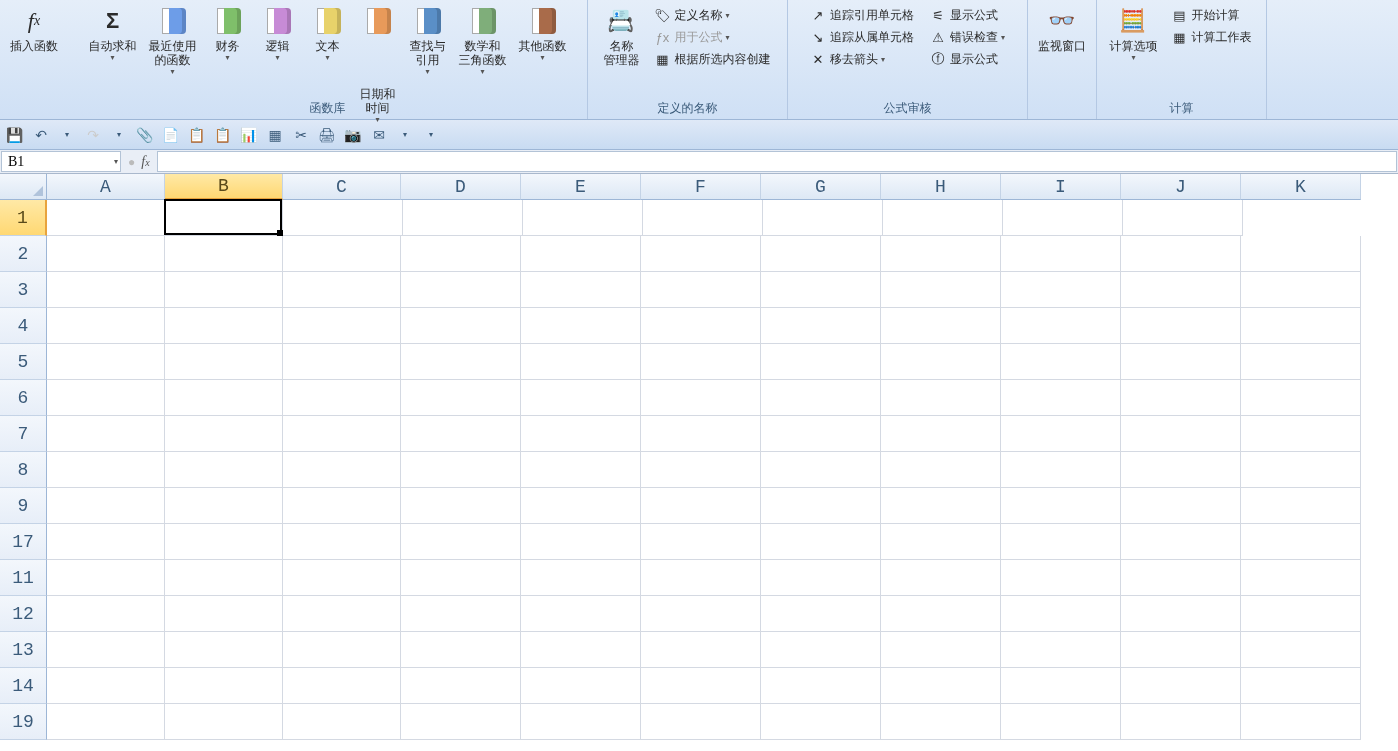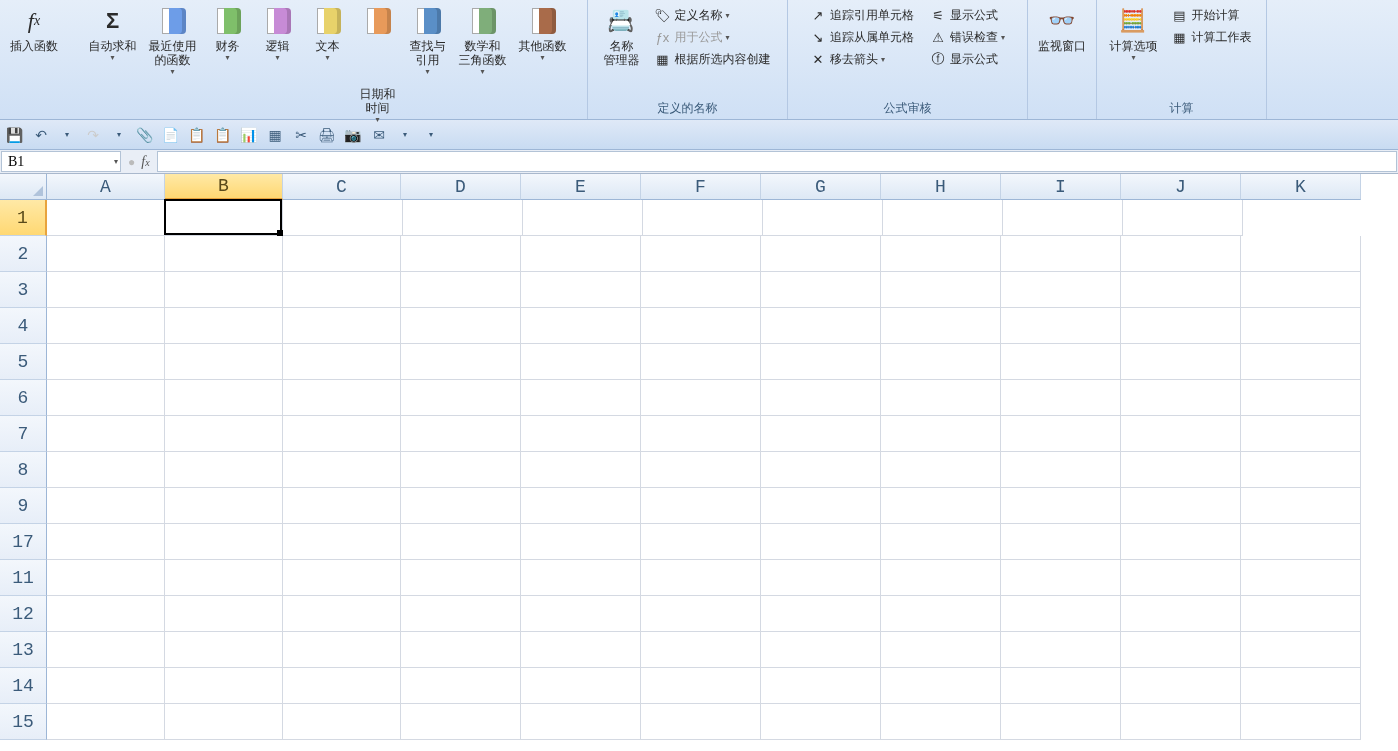--- a/index.html
+++ b/index.html
@@ -127,20 +127,21 @@
         <div class="dd">▾</div>
       </div>
       <div class="ribbon-big-btn">
         <div class="icon">
             <div class="book" style="--bc:#a96b4a;"></div>
           </div>
         <div class="lbl">其他函数</div>
         <div class="dd">▾</div>
       </div>
     </div>
+    <div class="ribbon-group-label">函数库</div>
   </div>
 
   <div class="ribbon-group" style="min-width:200px;">
     <div class="ribbon-group-inner">
       <div class="ribbon-big-btn">
         <div class="icon">📇</div>
         <div class="lbl" style="white-space:pre-line;">名称
 管理器</div>
       </div>
       <div class="ribbon-col">
@@ -309,21 +310,21 @@
       <div class="row-h" style="height: 36px;">5</div>
       <div class="row-h" style="height: 36px;">6</div>
       <div class="row-h" style="height: 36px;">7</div>
       <div class="row-h" style="height: 36px;">8</div>
       <div class="row-h" style="height: 36px;">9</div>
       <div class="row-h" style="height: 36px;">17</div>
       <div class="row-h" style="height: 36px;">11</div>
       <div class="row-h" style="height: 36px;">12</div>
       <div class="row-h" style="height: 36px;">13</div>
       <div class="row-h" style="height: 36px;">14</div>
-      <div class="row-h" style="height: 36px;">15</div>
+      <div class="row-h" style="height: 36px;">19</div>
     </div>
   <div class="cells" id="cells">
       <div class="cell-row">
         <div class="cell" style="width: 118px; height: 36px;"></div>
         <div class="cell" style="width: 118px; height: 36px;"></div>
         <div class="cell" style="width: 120px; height: 36px;"></div>
         <div class="cell" style="width: 120px; height: 36px;"></div>
         <div class="cell" style="width: 120px; height: 36px;"></div>
         <div class="cell" style="width: 120px; height: 36px;"></div>
         <div class="cell" style="width: 120px; height: 36px;"></div>

